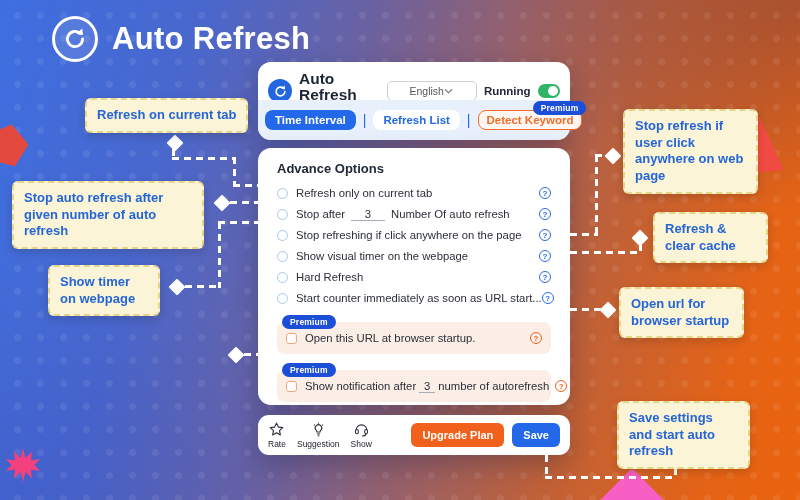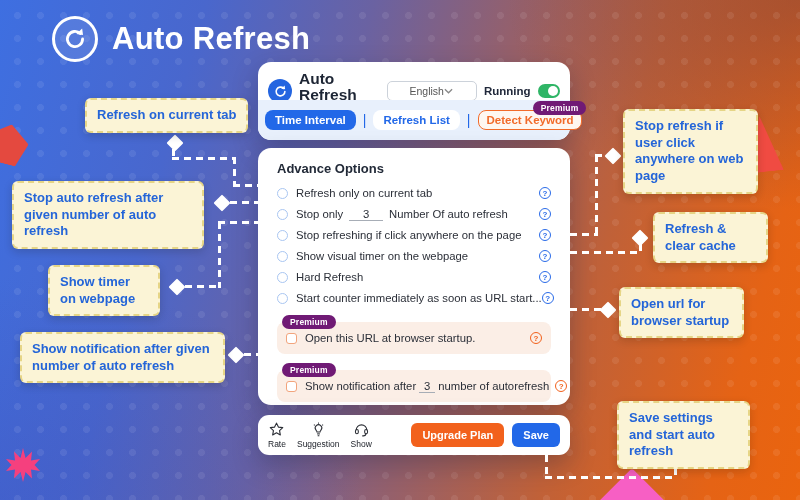--- a/index.html
+++ b/index.html
@@ -39,21 +39,21 @@
   .running-label{ font-size:11.5px; font-weight:700; color:#20283a; margin-left:0; }
   .toggle{ width:27px; height:14px; border-radius:8px; background:#2fb566; position:relative; cursor:pointer; }
   .toggle .knob{ position:absolute; right:2px; top:2px; width:10px; height:10px; border-radius:50%; background:#fff; }
   .hdr-tabs{ position:absolute; left:0; right:0; bottom:0; height:40px; background:#e8f0fc;
     border-radius:0 0 13px 13px; display:flex; align-items:center; padding:0 7px; gap:7px; }
   .tab{ font-size:11.5px; font-weight:700; border-radius:8px; padding:4px 10px; cursor:pointer; white-space:nowrap; }
   .tab.active{ background:#2268e8; color:#fff; }
   .tab.plain{ background:#fff; color:#2268e8; }
   .tab.prem{ background:#fef7f1; color:#f26b2a; border:1.5px solid #f26b2a; position:relative; padding:3px 8px; }
   .tab-sep{ color:#2268e8; font-size:14px; font-weight:400; }
-  .badge{ position:absolute; top:-10px; right:-5px; background:#701a75; color:#fff; font-size:8.5px;
+  .badge{ position:absolute; top:-10px; right:-5px; background:#1d4ed8; color:#fff; font-size:8.5px;
     font-weight:700; border-radius:8px; padding:2px 8px; letter-spacing:.2px; }
 
   .main{ left:258px; top:148px; width:312px; height:257px; padding:13px 19px; }
   .panel-heading{ font-size:13px; font-weight:700; color:#222a38; margin-bottom:9px; }
   .rows{ display:flex; flex-direction:column; gap:5px; }
   .opt-row{ display:flex; align-items:center; height:16px; }
   .cb{ width:11px; height:11px; border:1.5px solid #a9c6f2; border-radius:50%; margin-right:8px; flex:0 0 auto; cursor:pointer; background:#fff; }
   .cb.sq{ border-radius:3px; border-color:#f2a47c; }
   .opt-label{ font-size:11.3px; color:#2b2f38; white-space:nowrap; }
   .help{ margin-left:auto; width:12px; height:12px; border:1.2px solid #2a6be8; border-radius:50%;
@@ -148,21 +148,20 @@
   <div class="dmd" style="left:171px;top:281px"></div>
   <div class="dmd" style="left:230px;top:349px"></div>
   <div class="dmd" style="left:607px;top:150px"></div>
   <div class="dmd" style="left:634px;top:232px"></div>
   <div class="dmd" style="left:602px;top:304px"></div>
   <div class="dmd" style="left:669px;top:455px"></div>
 
   <div class="callout" style="left:85px;top:98px;white-space:nowrap">Refresh on current tab</div>
   <div class="callout" style="left:12px;top:181px;width:192px">Stop auto refresh after given number of auto refresh</div>
   <div class="callout" style="left:48px;top:265px;width:112px">Show timer on webpage</div>
-  <div class="callout" style="left:20px;top:332px;width:205px">Show notification after given number of auto refresh</div>
   <div class="callout" style="left:623px;top:109px;width:135px">Stop refresh if user click anywhere on web page</div>
   <div class="callout" style="left:653px;top:212px;width:115px">Refresh &amp; clear cache</div>
   <div class="callout" style="left:619px;top:287px;width:125px">Open url for browser startup</div>
   <div class="callout" style="left:617px;top:401px;width:133px">Save settings and start auto refresh</div>
 
   <div class="card hdr">
     <div class="hdr-top">
       <div class="mini-logo">
         <svg width="15" height="15" viewBox="0 0 24 24" fill="none">
           <path d="M19 12a7 7 0 1 1-2.1-5" stroke="#fff" stroke-width="2.6" stroke-linecap="round"></path>
@@ -201,21 +200,21 @@
   <div class="card main">
     <div class="panel-heading">Advance Options</div>
     <div class="rows">
       <div class="opt-row">
         <span class="cb"></span>
         <span class="opt-label">Refresh only on current tab</span>
         <span class="help"></span>
       </div>
       <div class="opt-row">
         <span class="cb"></span>
-        <span class="opt-label">Stop only</span>
+        <span class="opt-label">Stop after</span>
         <span class="num">3</span>
         <span class="opt-label">Number Of auto refresh</span>
         <span class="help"></span>
       </div>
       <div class="opt-row">
         <span class="cb"></span>
         <span class="opt-label">Stop refreshing if click anywhere on the page</span>
         <span class="help"></span>
       </div>
       <div class="opt-row">

